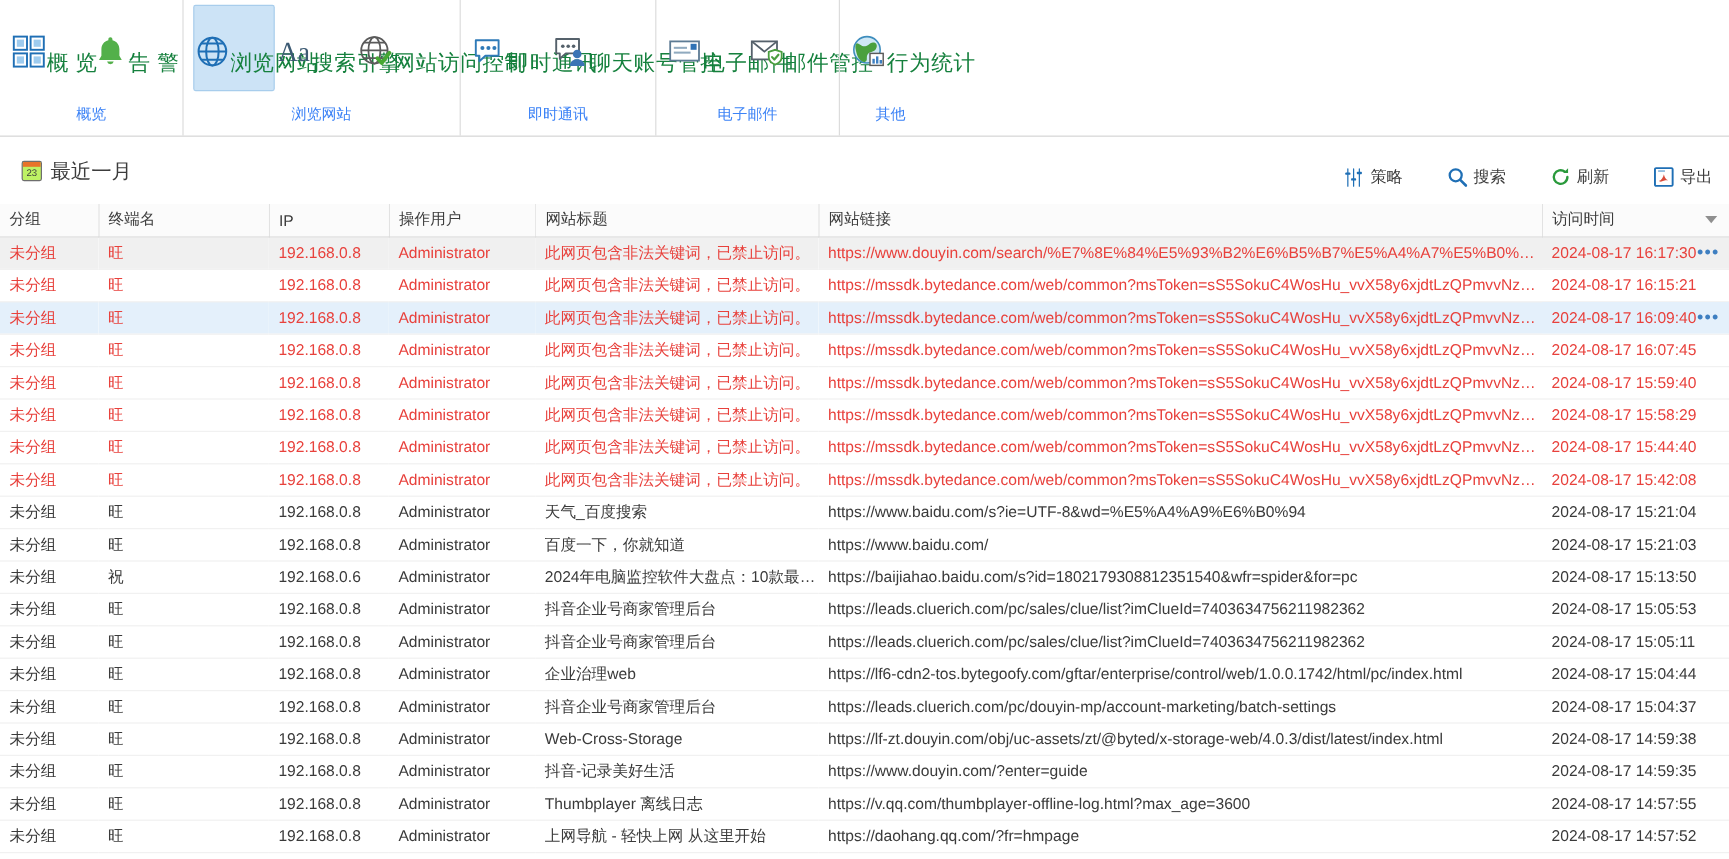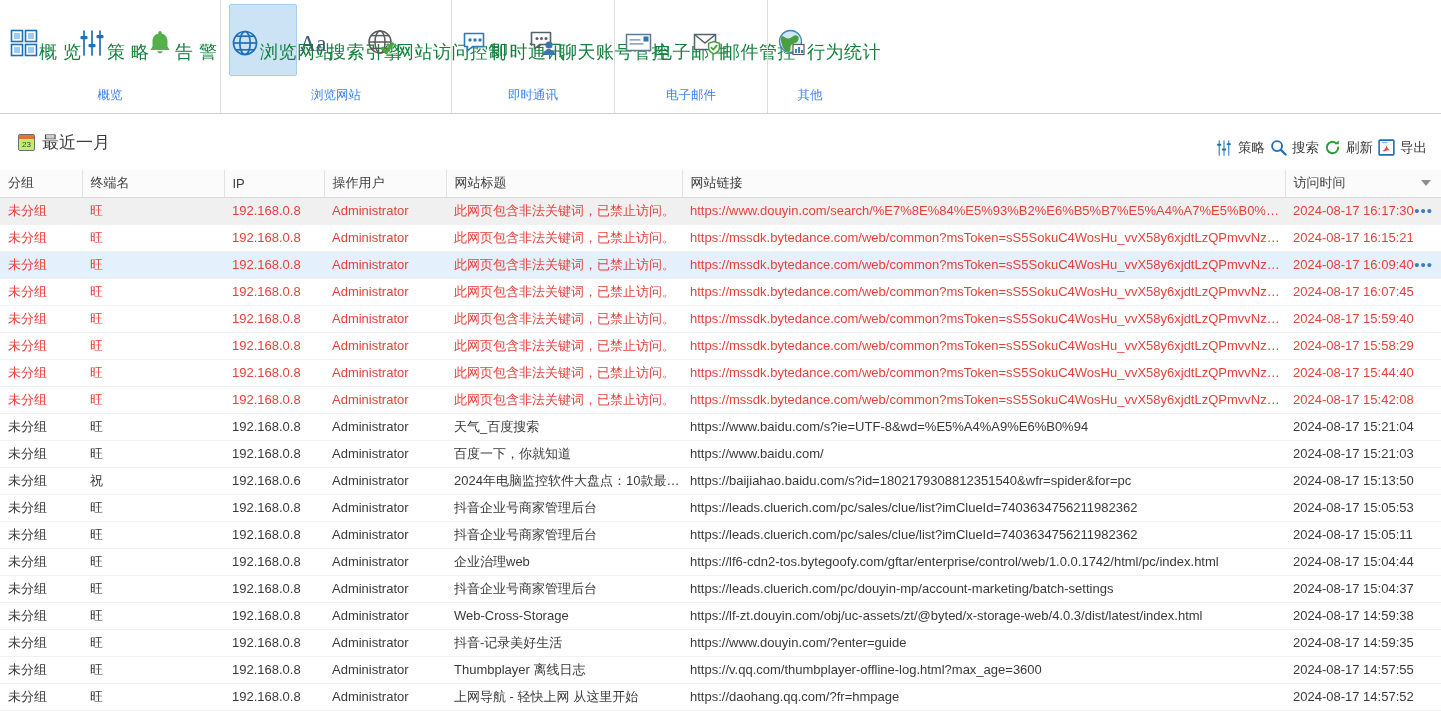--- a/index.html
+++ b/index.html
@@ -115,21 +115,21 @@
     line-height: 11px;
     text-align: center;
     color: #3b3b3b;
     font-family: "Liberation Sans", sans-serif;
   }
 
   #subbar-actions {
     margin-left: auto;
     display: flex;
     align-items: center;
-    gap: 4px;
+    gap: 36px;
     margin-top: 11px;
   }
   .act-btn {
     display: flex;
     align-items: center;
     gap: 5px;
     cursor: default;
     font-size: 13.5px;
     color: #3c3c3c;
   }
@@ -213,37 +213,20 @@
               </g>
               <g fill="#9ecbee">
                 <rect x="5" y="5" width="6" height="6"></rect>
                 <rect x="19" y="5" width="6" height="6"></rect>
                 <rect x="5" y="19" width="6" height="6"></rect>
                 <rect x="19" y="19" width="6" height="6"></rect>
               </g>
             </svg>
           </span>
           <span class="lbl">概  览</span>
-        </div>
-        <div class="rb-btn">
-          <span class="ic">
-            <svg width="30" height="30" viewBox="0 0 30 30">
-              <g stroke="#1f6fb5" stroke-width="1.7" stroke-linecap="round">
-                <line x1="7" y1="3" x2="7" y2="27"></line>
-                <line x1="15" y1="3" x2="15" y2="27"></line>
-                <line x1="23" y1="3" x2="23" y2="27"></line>
-              </g>
-              <g fill="#1f6fb5">
-                <rect x="3.5" y="8" width="7" height="3.2" rx="1"></rect>
-                <rect x="11.5" y="16" width="7" height="3.2" rx="1"></rect>
-                <rect x="19.5" y="7" width="7" height="3.2" rx="1"></rect>
-              </g>
-            </svg>
-          </span>
-          <span class="lbl">策  略</span>
         </div>
         <div class="rb-btn">
           <span class="ic">
             <svg width="30" height="30" viewBox="0 0 30 30">
               <path d="M15 3c-1 0-1.7.8-1.7 1.7v.8C9.8 6.3 7.5 9.3 7.5 13v5.5L5.5 22h19l-2-3.5V13c0-3.7-2.3-6.7-5.8-7.5v-.8C16.7 3.8 16 3 15 3z" fill="#53b04a"></path>
               <path d="M12.2 23.3a2.9 2.9 0 0 0 5.6 0z" fill="#53b04a"></path>
             </svg>
           </span>
           <span class="lbl">告  警</span>
         </div>

